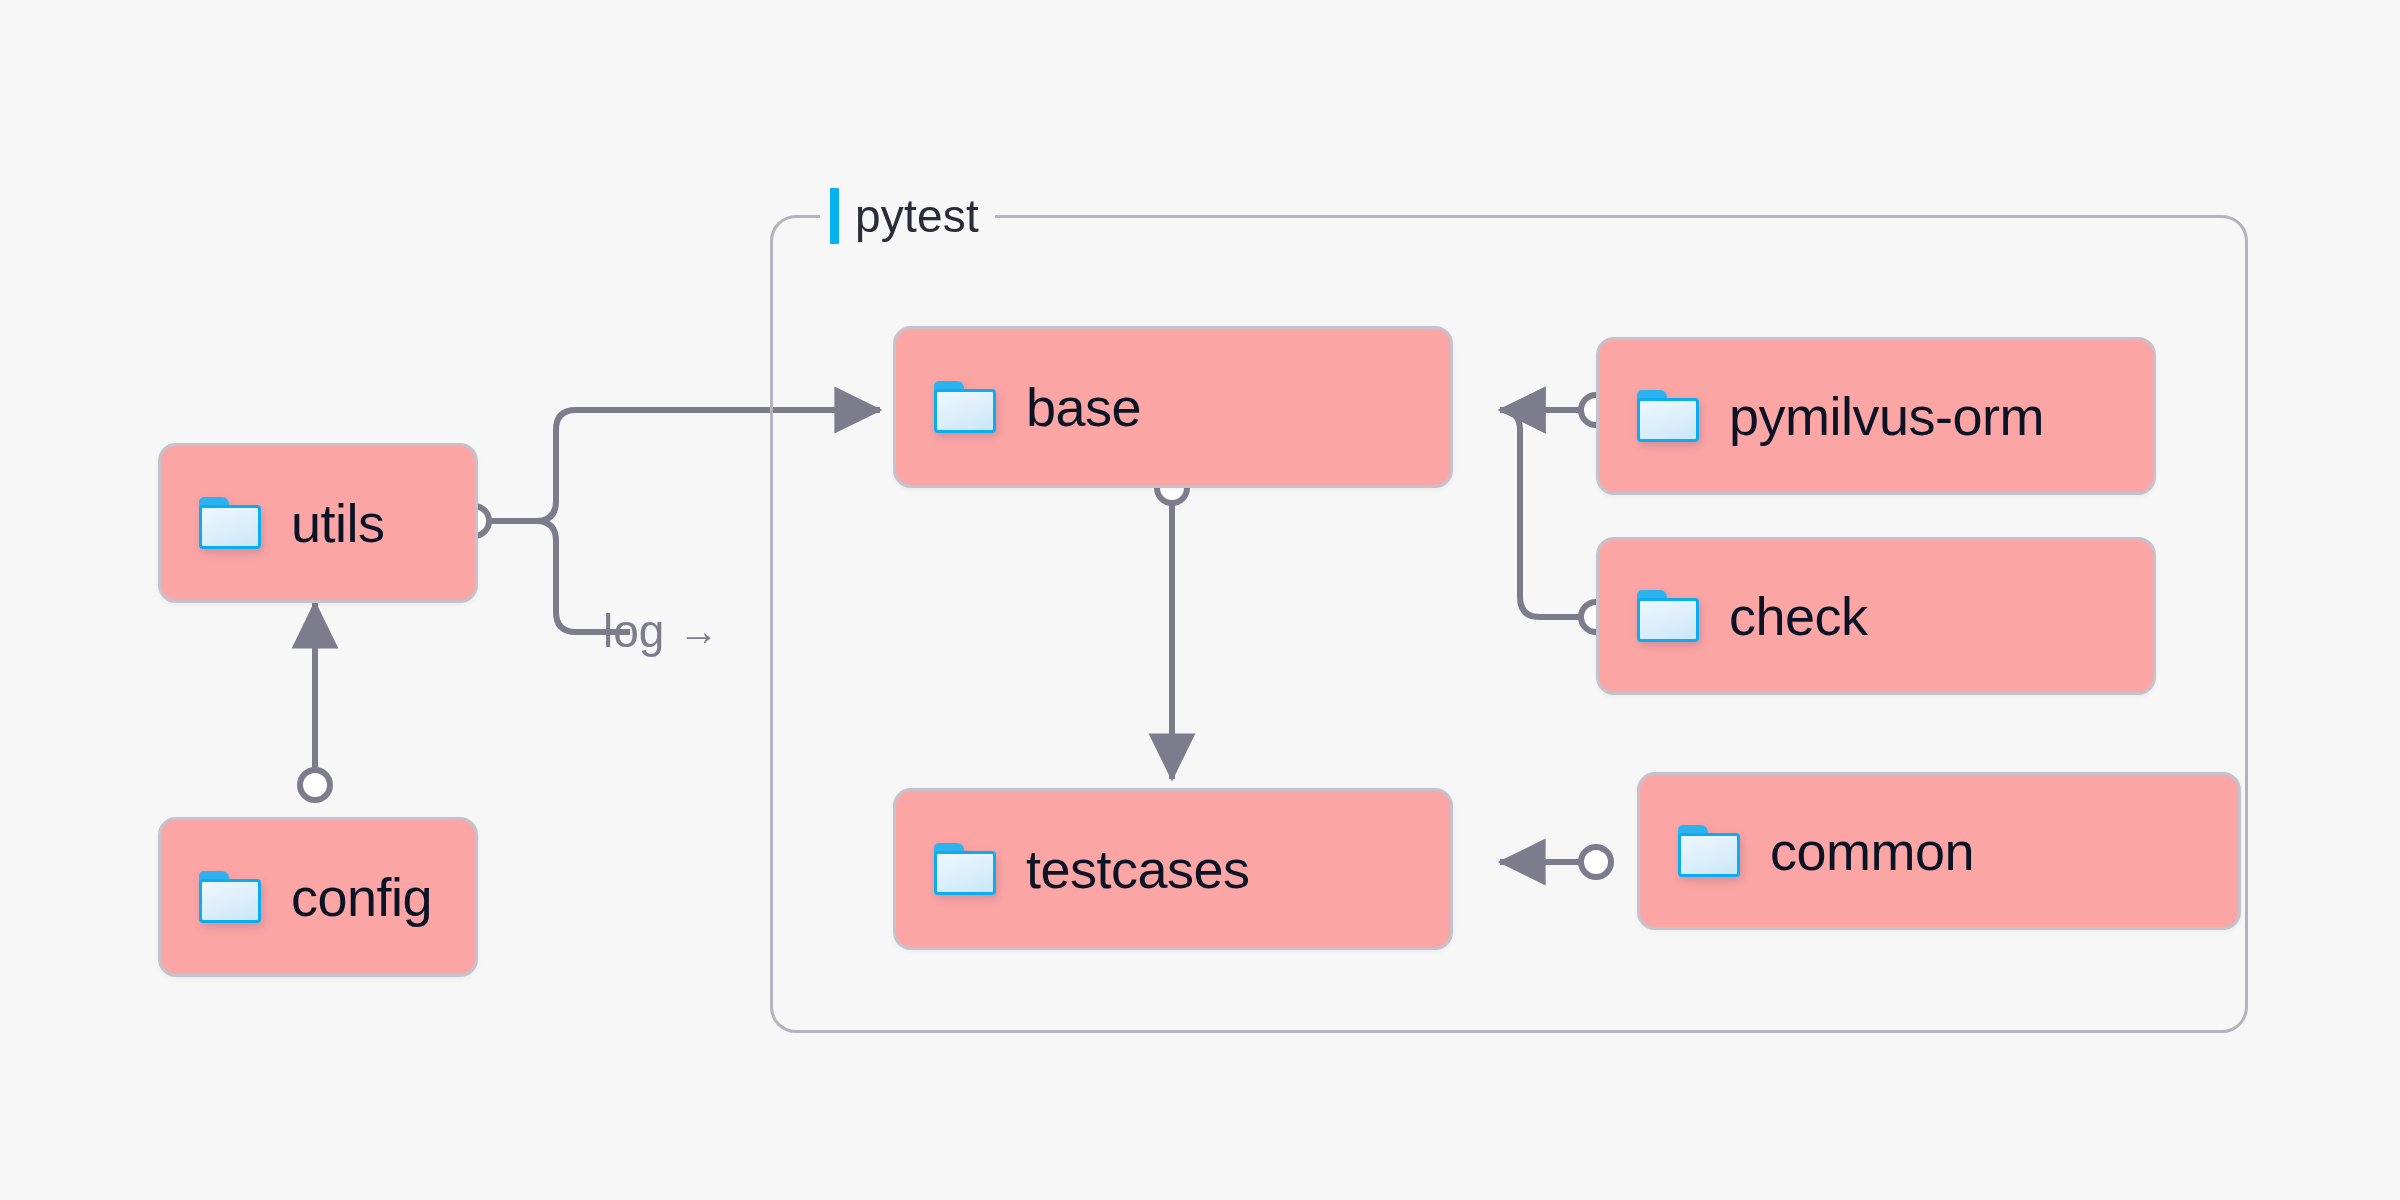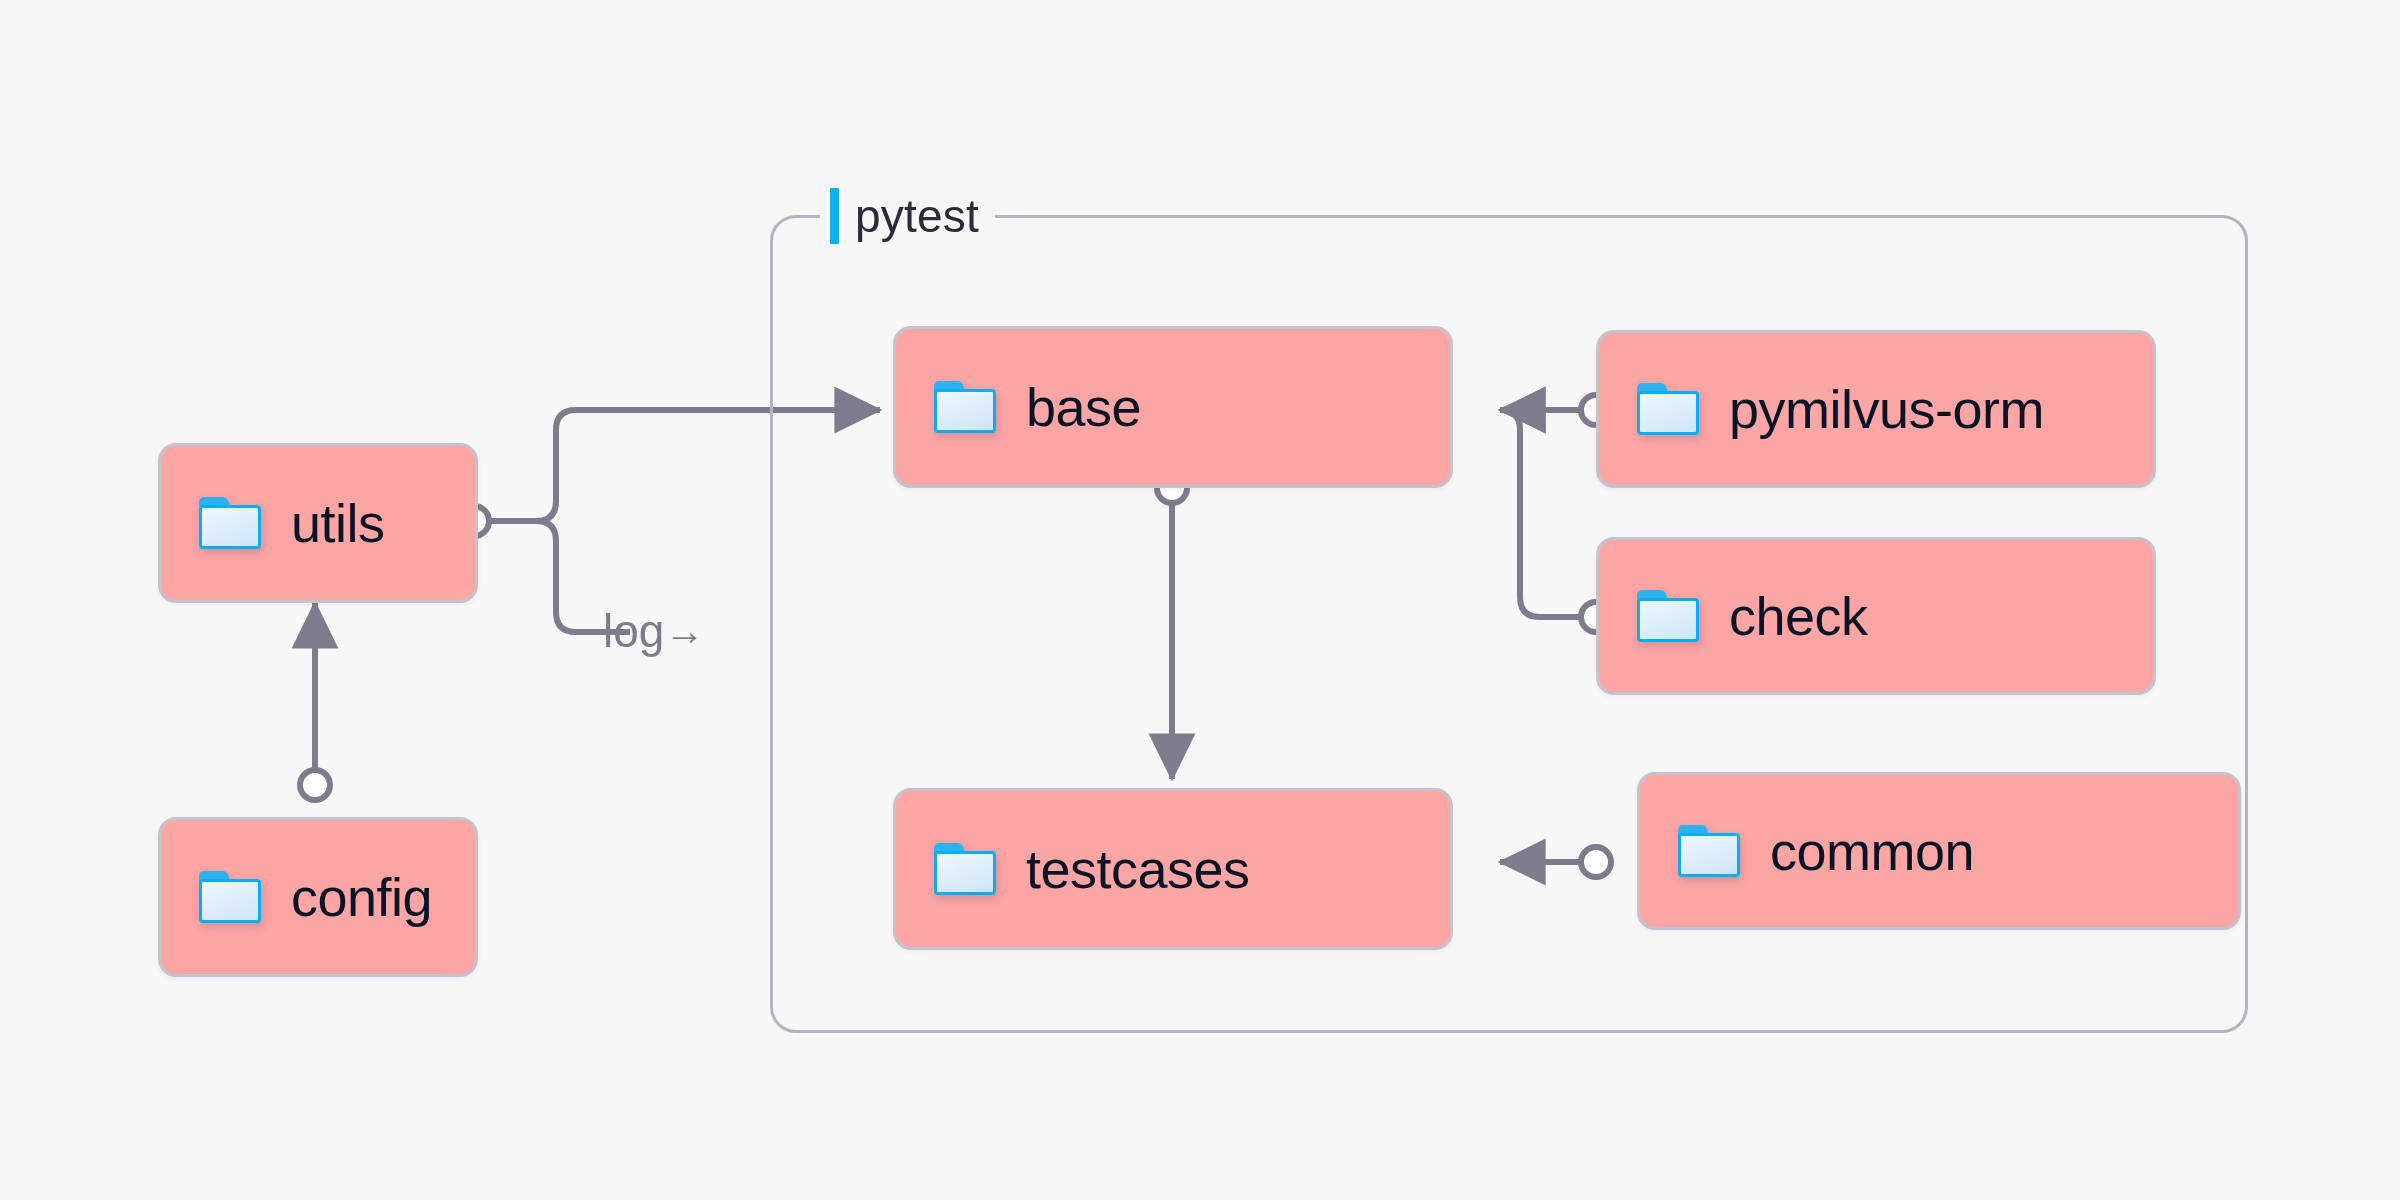--- a/index.html
+++ b/index.html
@@ -108,21 +108,21 @@
     background: linear-gradient(160deg, #eef8fe 0%, #dbeefb 55%, #cbe6f8 100%);
     border: 3px solid #0aaef0;
     border-radius: 4px;
   }
 
   
   .edge-label {
     position: absolute;
     display: flex;
     align-items: center;
-    gap: 0;
+    gap: 14px;
     font-size: 46px;
     color: #7d7c8c;
     line-height: 1;
     white-space: nowrap;
   }
   .edge-label .arrowglyph {
     font-size: 40px;
     color: #7d7c8c;
     line-height: 1;
   }
@@ -198,21 +198,21 @@
   </div>
 
   <div class="node" style="left:893px; top:788px; width:560px; height:162px;">
     <span class="folder">
       <span class="tab"></span>
         <span class="body"></span>
     </span>
     <span class="label">testcases</span>
   </div>
 
-  <div class="node" style="left:1596px; top:330px; width:560px; height:158px;">
+  <div class="node" style="left:1596px; top:337px; width:560px; height:158px;">
     <span class="folder">
       <span class="tab"></span>
         <span class="body"></span>
     </span>
     <span class="label">pymilvus-orm</span>
   </div>
 
   <div class="node" style="left:1596px; top:537px; width:560px; height:158px;">
     <span class="folder">
       <span class="tab"></span>

